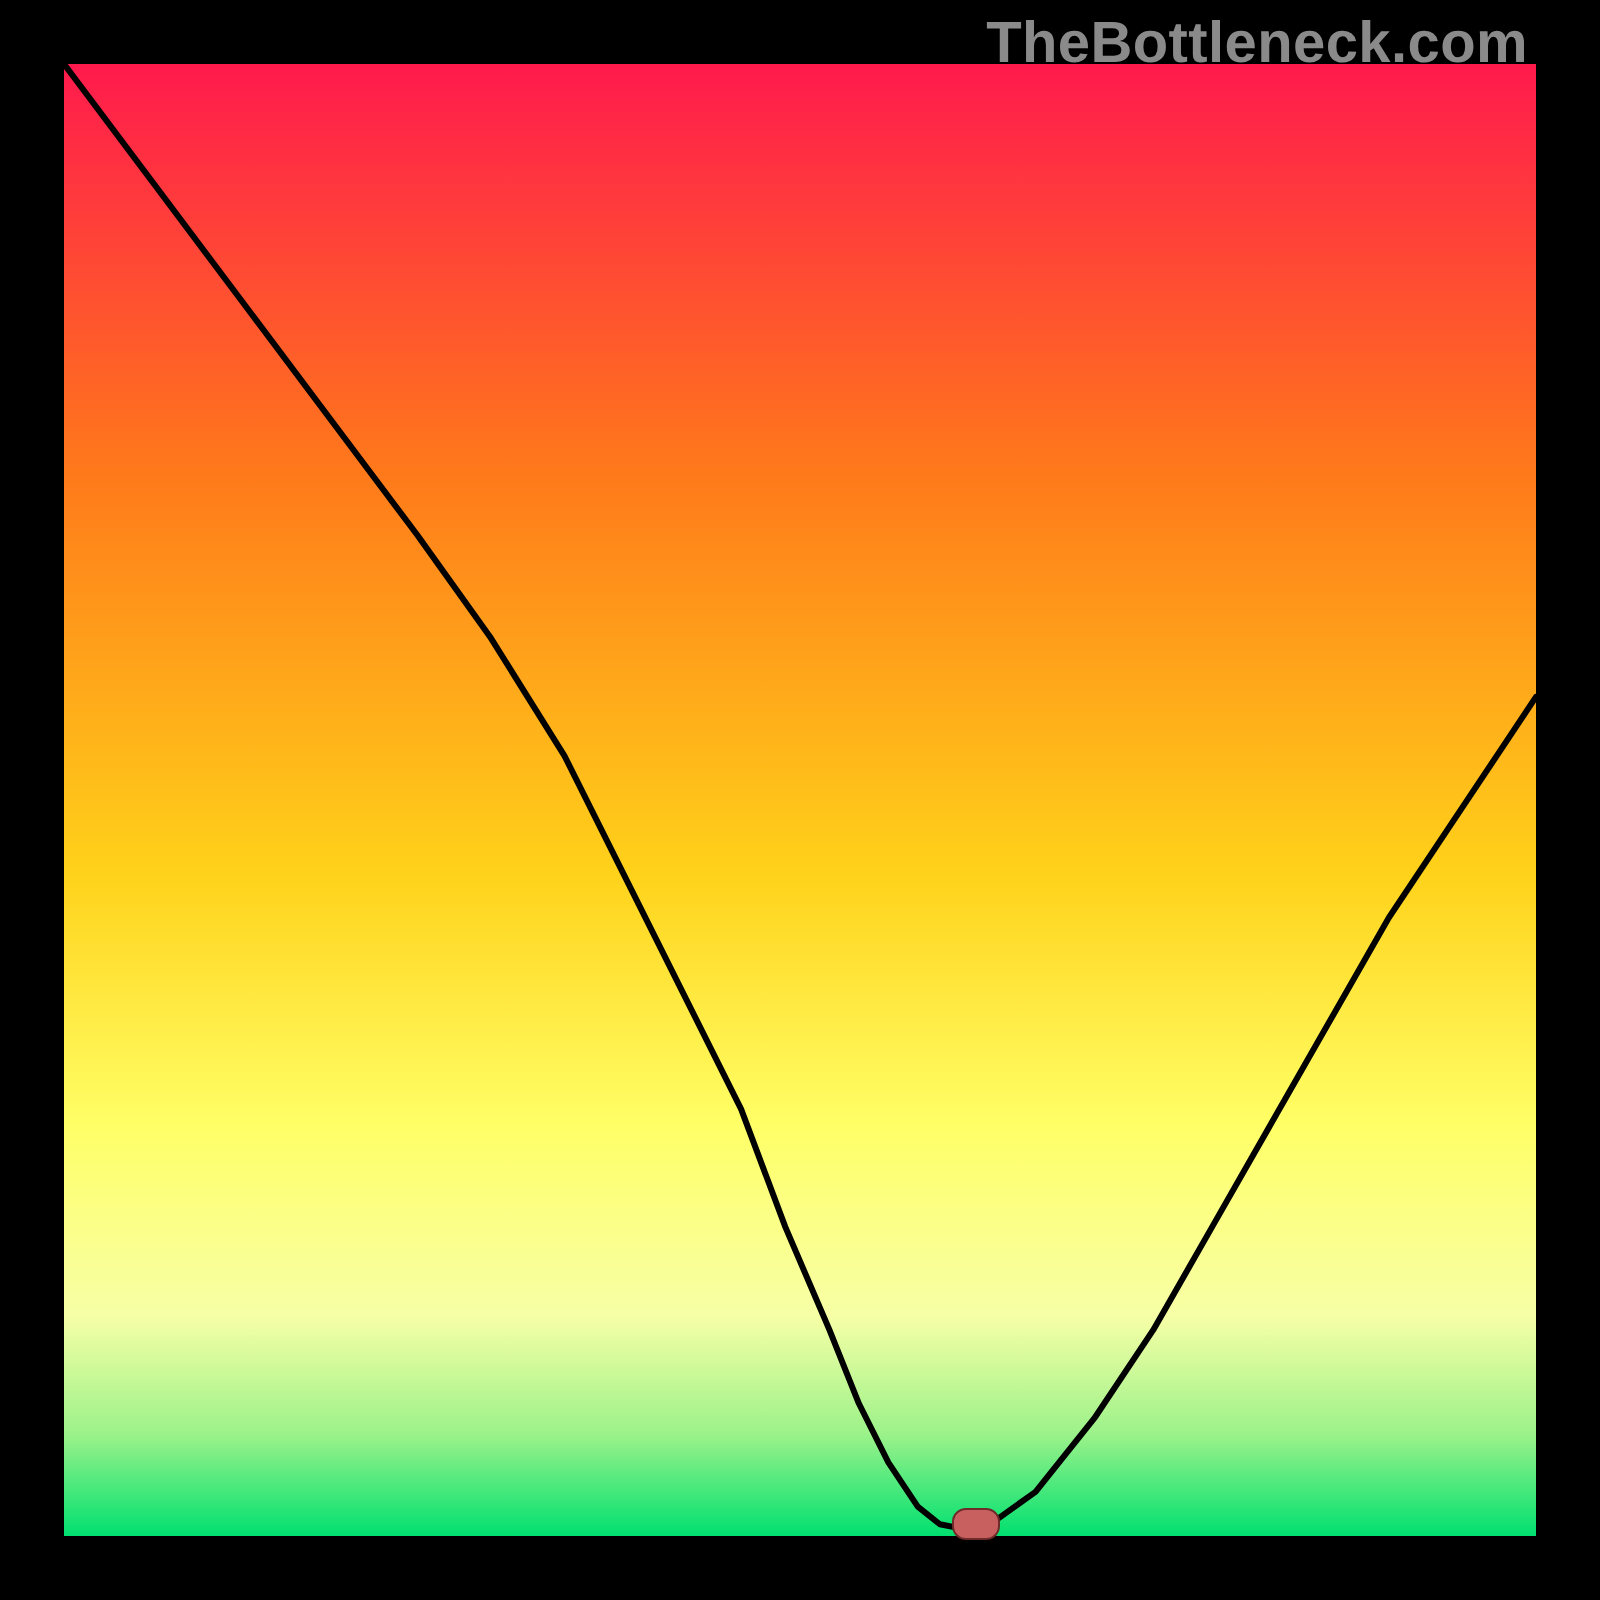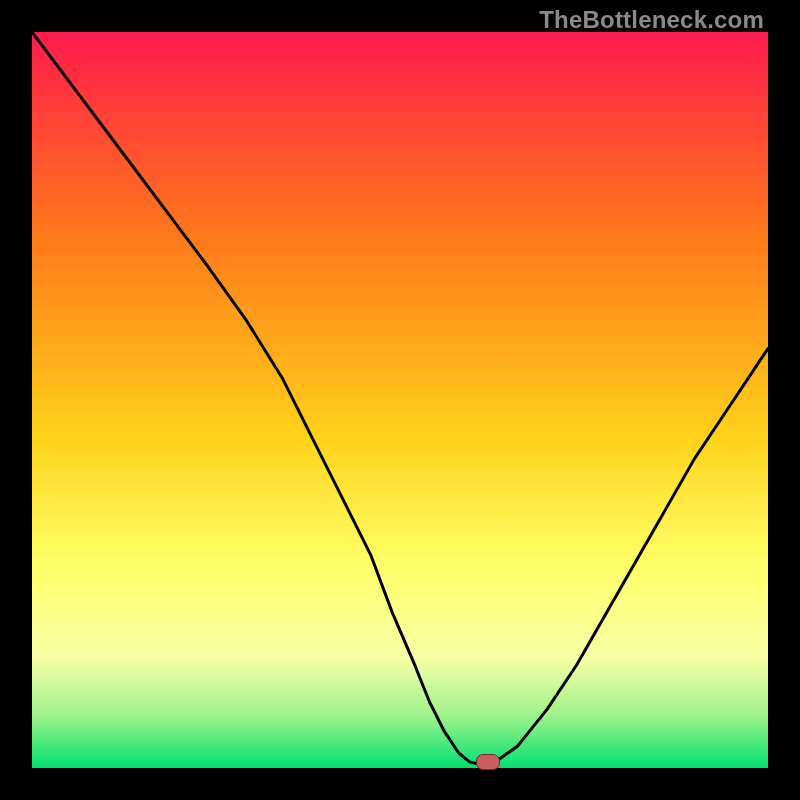--- a/index.html
+++ b/index.html
@@ -23,21 +23,21 @@
     left: 32px;
     top: 32px;
     width: 736px;
     height: 736px;
   }
   .watermark {
     position: absolute;
     top: 6px;
     right: 36px;
     font-family: Arial, Helvetica, sans-serif;
-    font-size: 24px;
+    font-size: 29px;
     font-weight: bold;
     color: #8a8a8a;
     letter-spacing: 0.2px;
   }
   svg.curve {
     position: absolute;
     left: 0;
     top: 0;
   }
   .marker {

